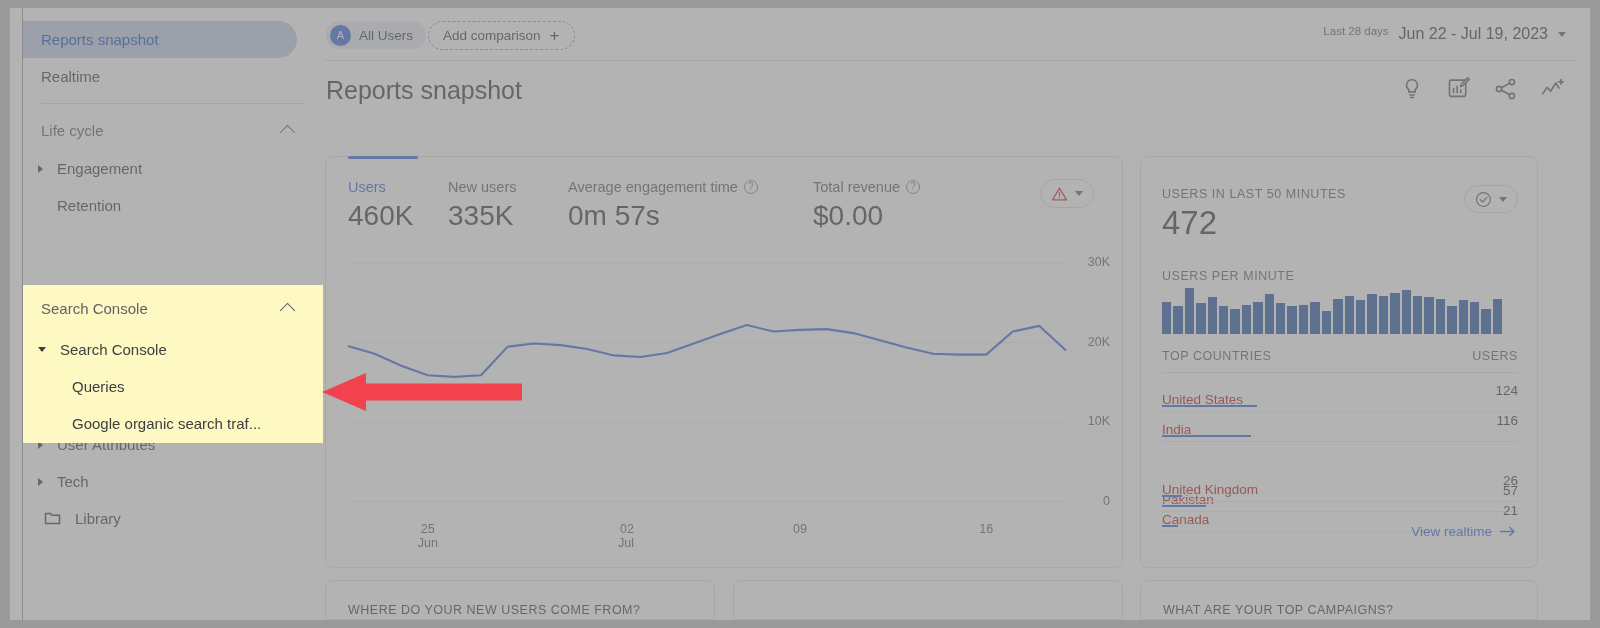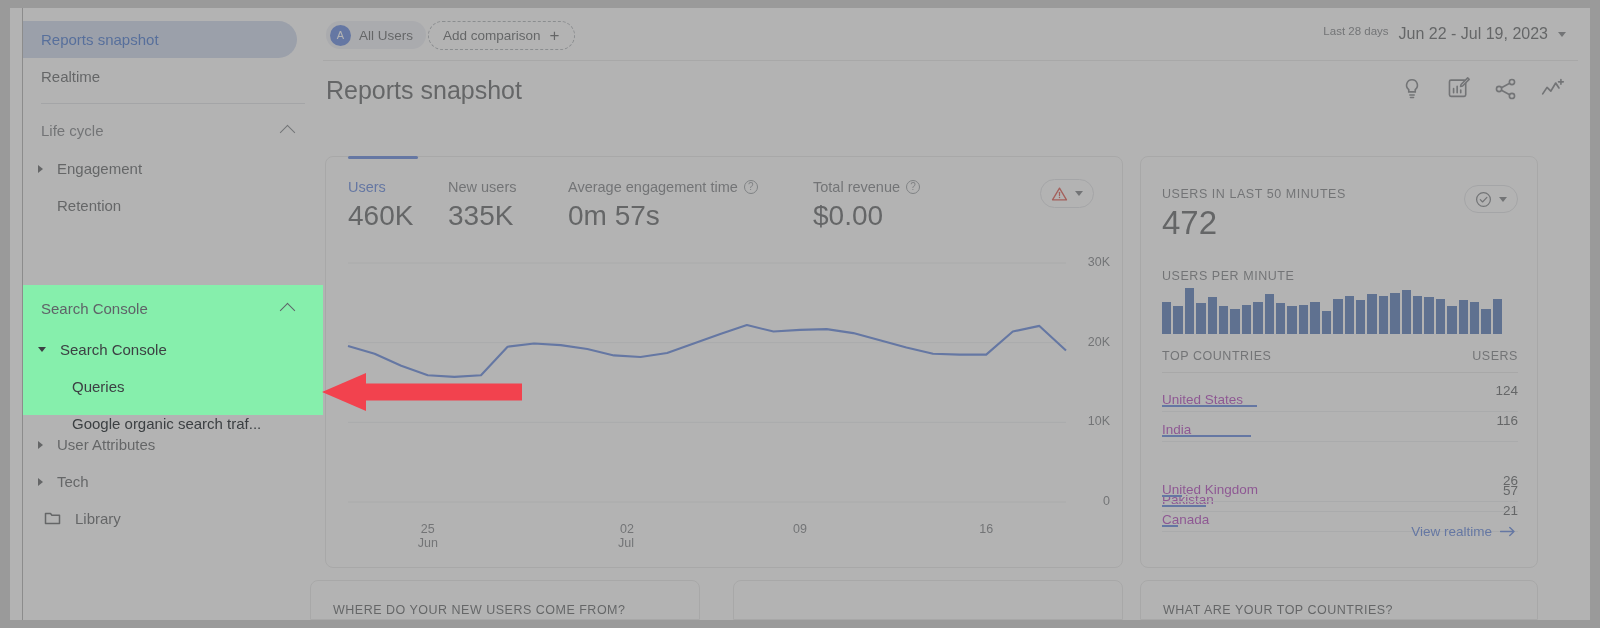--- a/index.html
+++ b/index.html
@@ -237,21 +237,21 @@
   .upm-bar { flex: 1; background: #2f5aa8; }
   #country-head {
     position: absolute; left: 21px; top: 192px; width: 356px;
     display: flex; justify-content: space-between;
     border-bottom: 1px solid #e3e3e3; padding-bottom: 9px;
   }
   .ctry-row {
     position: absolute; left: 21px; width: 356px; height: 30px;
     border-bottom: 1px solid #e8eaed;
   }
-  .ctry-name { position: absolute; left: 0; top: 10px; font-size: 13.5px; color: #a21caf; }
+  .ctry-name { position: absolute; left: 0; top: 10px; font-size: 13.5px; color: #b91c1c; }
   .ctry-val { position: absolute; right: 0; top: 1px; font-size: 13.5px; color: #3c4043; }
   .ctry-bar { position: absolute; left: 0; bottom: 4px; height: 2.5px; background: #3d6ad6; }
   #view-realtime {
     position: absolute; right: 21px; top: 367px;
     font-size: 13.5px; color: #3d6ad6; cursor: pointer;
     display: flex; align-items: center; gap: 8px;
   }
 
   
   .bottom-card {
@@ -260,22 +260,22 @@
     z-index: 11;
   }
   .bottom-card .bc-title {
     position: absolute; left: 22px; bottom: 2px;
     font-size: 12.5px; color: #3c4043; letter-spacing: 0.5px;
   }
 
   
   #callout {
     position: absolute; left: 23px; top: 285px;
-    width: 300px; height: 130px;
-    background: #86efac;
+    width: 300px; height: 158px;
+    background: #fef9c3;
     z-index: 50;
   }
   #callout .nav-group-header { color: #5f6368; }
 
   
   #red-arrow { position: absolute; left: 322px; top: 372px; z-index: 55; }
 </style>
 </head>
 <body>
 
@@ -515,26 +515,26 @@
       </div>
 
     <div id="view-realtime">
       <span>View realtime</span>
       <svg width="16" height="11" viewBox="0 0 16 11">
         <path d="M0.5 5.5h13.5M9.8 1.4l4.2 4.1-4.2 4.1" fill="none" stroke="#3d6ad6" stroke-width="1.4" stroke-linecap="round" stroke-linejoin="round"></path>
       </svg>
     </div>
   </div>
 
-  <div class="bottom-card" style="left:310px;width:390px;">
+  <div class="bottom-card" style="left:325px;width:390px;">
     <span class="bc-title">WHERE DO YOUR NEW USERS COME FROM?</span>
   </div>
   <div class="bottom-card" style="left:733px;width:390px;"></div>
   <div class="bottom-card" style="left:1140px;width:398px;">
-    <span class="bc-title">WHAT ARE YOUR TOP COUNTRIES?</span>
+    <span class="bc-title">WHAT ARE YOUR TOP CAMPAIGNS?</span>
   </div>
 
   <div id="veil"></div>
 
   <div id="callout">
     <div class="nav-group-header" style="height:46px;">
       <span>Search Console</span>
       <span class="chevron-up"></span>
     </div>
     <div class="nav-sub">

